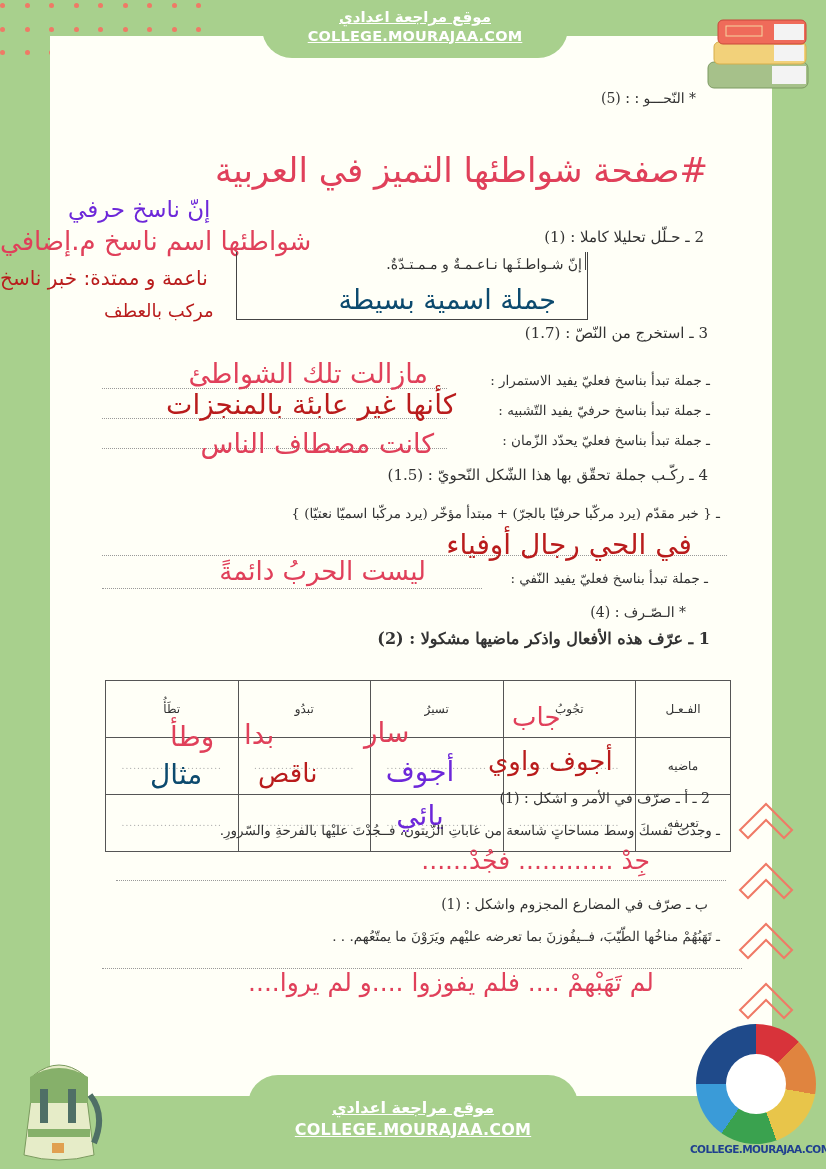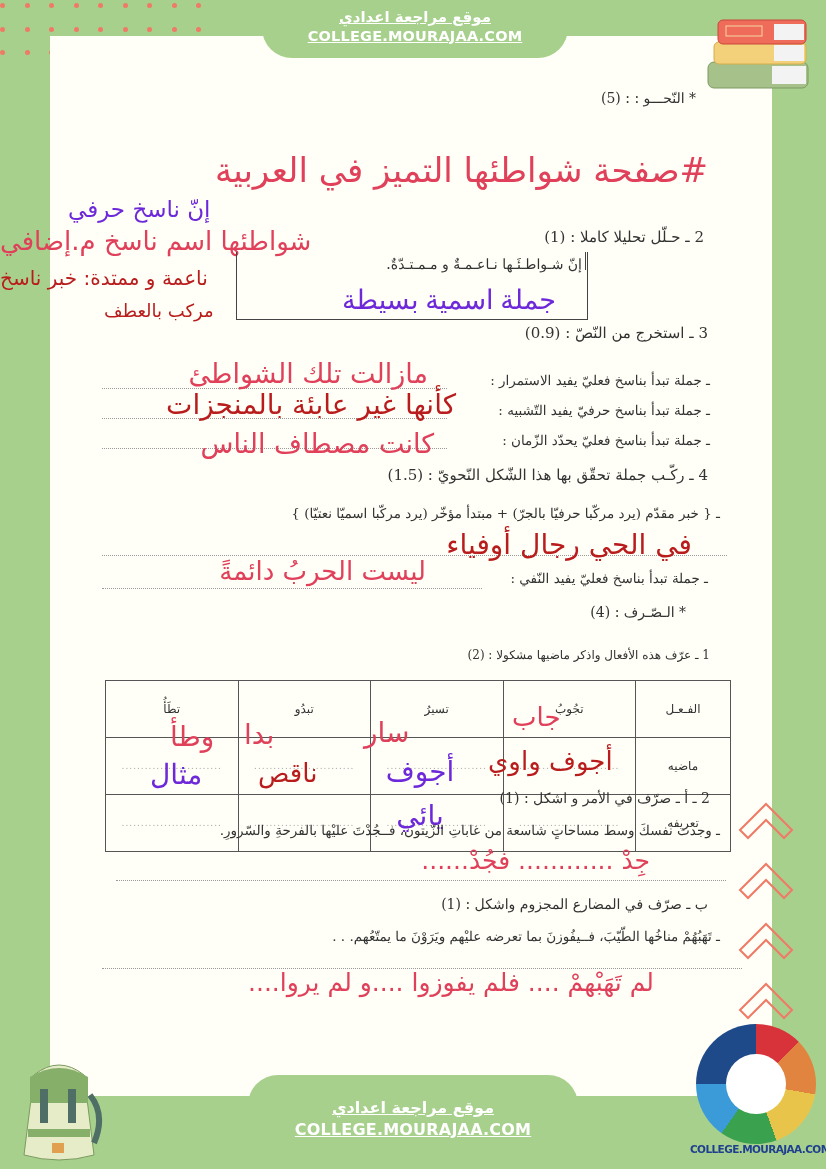--- a/index.html
+++ b/index.html
@@ -13,21 +13,21 @@
   .banner-top { left:262px; top:0; width:306px; height:58px; padding-top:8px; box-sizing:border-box; }
   .banner-bottom { left:248px; top:1075px; width:330px; height:94px; border-radius:30px 30px 0 0; padding-top:22px; box-sizing:border-box; }
   .banner-bottom .ar { font-size:16px; line-height:22px; }
   .banner-bottom .en { font-size:16px; line-height:22px; }
   .t { position:absolute; direction:rtl; white-space:nowrap; }
   .print { font-family:"DejaVu Serif", serif; color:#333; font-size:13px; }
   .hand { font-family:"DejaVu Sans", sans-serif; }
   .red { color:#e0405a; }
   .teal { color:#b91c1c; }
   .yellow { color:#6d28d9; }
-  .purple { color:#6d28d9;font-family:Liberation Serif, serif; }
+  .purple { color:#0c4a6e; }
   .dotline { position:absolute; border-bottom:1px dotted #999; height:0; }
   .box { position:absolute; border:1px solid #444; border-top:none; }
   table.verbs { position:absolute; left:105px; top:680px; width:626px; border-collapse:collapse; direction:rtl; font-family:"DejaVu Serif", serif; font-size:12px; color:#333; }
   table.verbs td { border:1px solid #555; height:24px; text-align:center; padding:16px 4px; }
   table.verbs td.filler { color:#aaa; letter-spacing:1px; font-size:9px; }
   .chev { position:absolute; left:738px; width:56px; height:56px; }
   .wheel { position:absolute; left:696px; top:1024px; width:120px; height:120px; border-radius:50%;
     background:conic-gradient(#d8333a 0 45deg,#e0843f 45deg 100deg,#e8c54a 100deg 160deg,#3aa24f 160deg 215deg,#3a9bd8 215deg 270deg,#1f4a8a 270deg 360deg); }
   .wheel-hole { position:absolute; left:30px; top:30px; width:60px; height:60px; border-radius:50%; background:#fff; }
   .brand { position:absolute; left:690px; top:1143px; font-family:"DejaVu Sans", sans-serif; font-weight:bold; color:#1f3f8f; font-size:10.5px; letter-spacing:-0.6px; }
@@ -95,21 +95,21 @@
 <div class="t red hand" style="left:0px; top:226px; font-size:26px;">شواطئها اسم ناسخ م.إضافي</div>
 <div class="t teal hand" style="left:0px; top:266px; font-size:20px;">ناعمة و ممتدة: خبر ناسخ</div>
 <div class="t teal hand" style="left:104px; top:300px; font-size:18px;">مركب بالعطف</div>
 
 <div class="t print" style="right:122px; top:228px; font-size:15px;">2 ـ حـلّل تحليلا كاملا : (1)</div>
 <div class="box" style="left:236px; top:252px; width:350px; height:67px;"></div>
 <div style="position:absolute; left:585px; top:252px; width:1px; height:18px; background:#444;"></div>
 <div class="t print" style="right:244px; top:256px; font-size:14px;">إنّ شـواطـئَـها نـاعـمـةٌ و مـمـتـدّةٌ.</div>
 <div class="t purple hand" style="right:270px; top:284px; font-size:27px;">جملة اسمية بسيطة</div>
 
-<div class="t print" style="right:118px; top:324px; font-size:15px;">3 ـ استخرج من النّصّ : (0.9)</div>
+<div class="t print" style="right:118px; top:324px; font-size:15px;">3 ـ استخرج من النّصّ : (1.7)</div>
 
 <div class="dotline" style="left:102px; top:388px; width:345px;"></div>
 <div class="t print" style="right:116px; top:372px; font-size:13.5px;">ـ جملة تبدأ بناسخ فعليّ يفيد الاستمرار :</div>
 <div class="t red hand" style="right:398px; top:358px; font-size:27px;">مازالت تلك الشواطئ</div>
 
 <div class="dotline" style="left:102px; top:418px; width:345px;"></div>
 <div class="t print" style="right:116px; top:402px; font-size:13.5px;">ـ جملة تبدأ بناسخ حرفيّ يفيد التّشبيه :</div>
 <div class="t teal hand" style="right:370px; top:388px; font-size:28px;">كأنها غير عابئة بالمنجزات</div>
 
 <div class="dotline" style="left:102px; top:448px; width:345px;"></div>
@@ -118,21 +118,21 @@
 
 <div class="t print" style="right:118px; top:466px; font-size:15px;">4 ـ ركّـب جملة تحقّق بها هذا الشّكل النّحويّ : (1.5)</div>
 <div class="t print" style="right:106px; top:505px; font-size:13.5px;">ـ { خبر مقدّم (يرد مركّبا حرفيّا بالجرّ) + مبتدأ مؤخّر (يرد مركّبا اسميّا نعتيّا) }</div>
 <div class="dotline" style="left:102px; top:555px; width:625px;"></div>
 <div class="t teal hand" style="right:134px; top:528px; font-size:28px;">في الحي رجال أوفياء</div>
 <div class="dotline" style="left:102px; top:588px; width:380px;"></div>
 <div class="t print" style="right:118px; top:570px; font-size:13.5px;">ـ جملة تبدأ بناسخ فعليّ يفيد النّفي :</div>
 <div class="t red hand" style="right:400px; top:556px; font-size:26px;">ليست الحربُ دائمةً</div>
 
 <div class="t print" style="right:140px; top:604px; font-size:14px;text-align:center;">* الـصّـرف : (4)</div>
-<div class="t print" style="right:116px; top:648px; font-size:12px;">1 ـ عرّف هذه الأفعال واذكر ماضيها مشكولا : (2)</div>
+<div class="t print" style="right:116px; top:629px; font-size:16px;font-weight:bold;">1 ـ عرّف هذه الأفعال واذكر ماضيها مشكولا : (2)</div>
 
 <table class="verbs">
   <tbody>
       <tr>
     <td style="width:86px;">الفـعـل</td>
     <td>تجُوبُ</td>
     <td>تسيرُ</td>
     <td>تبدُو</td>
     <td>تطَأُ</td>
   </tr>

